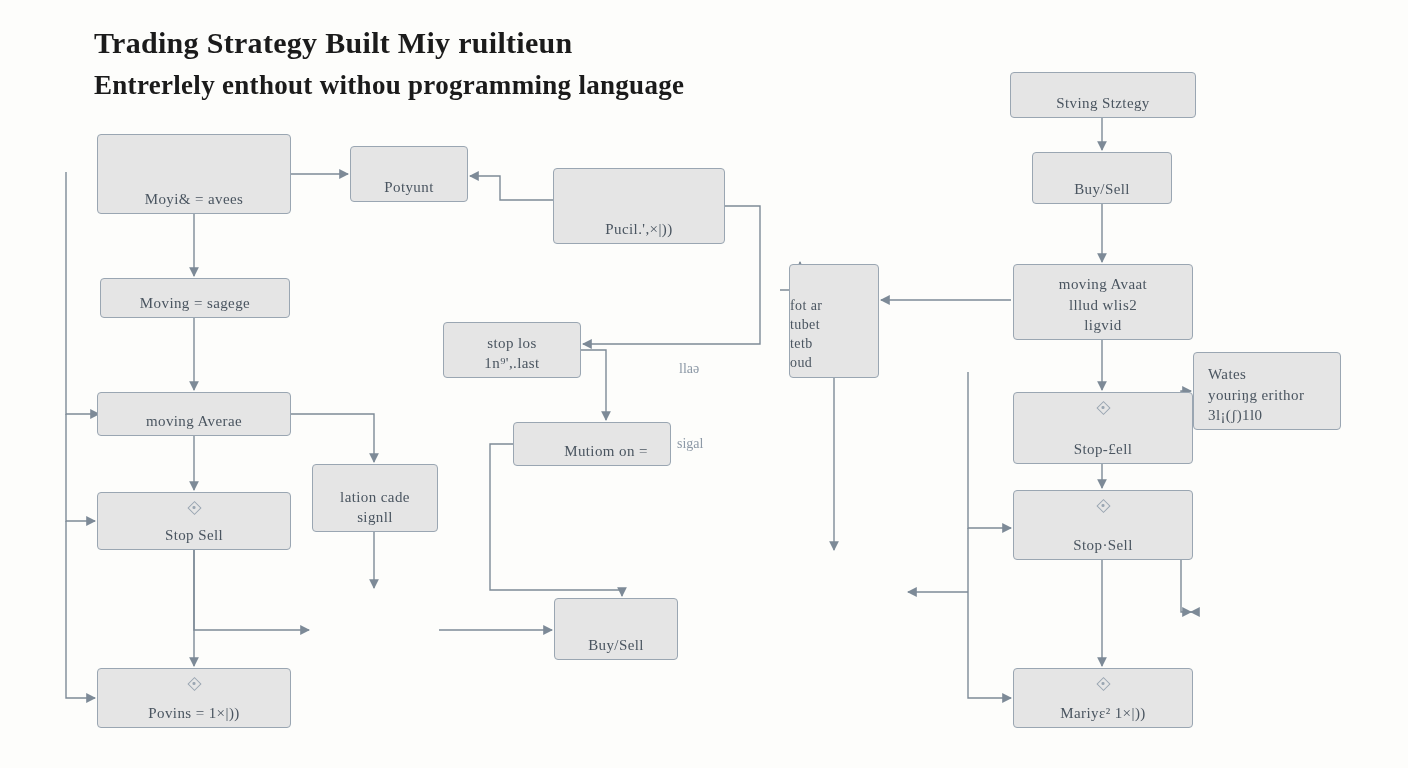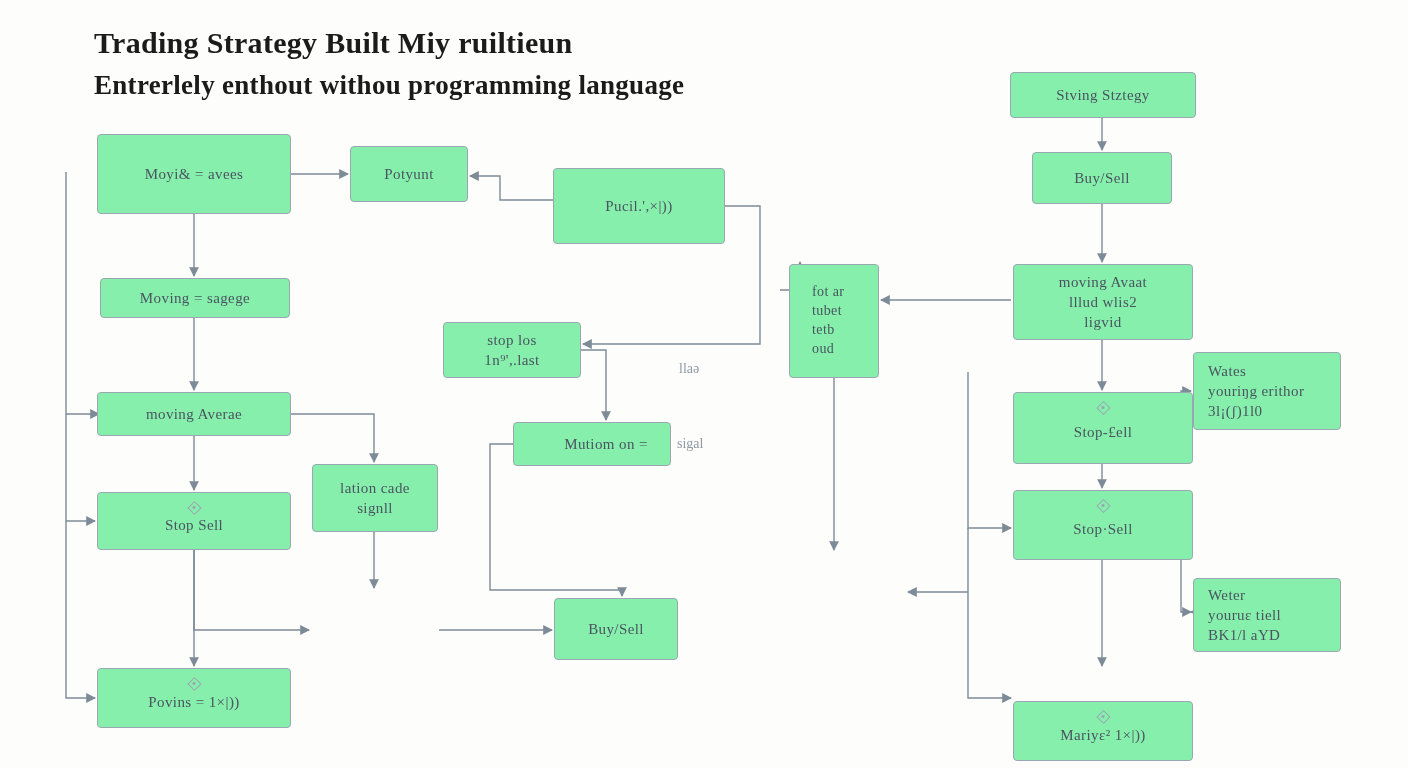--- a/index.html
+++ b/index.html
@@ -33,27 +33,27 @@
     left: 66px;
     top: 70px;
     font-size: 27px;
     letter-spacing: 0.3px;
   }
   .node {
     position: absolute;
     box-sizing: border-box;
     border: 1.5px solid #9aa6b2;
     border-radius: 4px;
-    background: #86efac;
+    background: #e5e5e5;
     color: #4a5560;
     font-family: "Liberation Serif", serif;
     font-size: 15px;
     line-height: 1.35;
     display: flex;
-    align-items: center;
+    align-items: flex-end;
     justify-content: center;
     text-align: center;
     padding: 4px 6px;
     letter-spacing: 0.4px;
   }
   .node .lines {
     display: block;
     width: 100%;
   }
   .node .lines span {
@@ -227,21 +227,21 @@
     <span class="lines">
       <span>stop los</span>
       <span>1n⁹',.last</span>
     </span>
   </div>
   <div class="node" style="left:513px; top:422px; width:158px; height:44px;padding-left:34px;">
     <span class="lines">
         <span>Mutiom on =</span>
       </span>
   </div>
-  <div class="node" style="left:789px; top:264px; width:90px; height:114px; font-size:14px; justify-content:flex-start; text-align:left; padding-left:22px;">
+  <div class="node" style="left:789px; top:264px; width:90px; height:114px; font-size:14px; justify-content:flex-start; text-align:left; padding-left:0;">
     <span class="lines">
       <span>fot ar</span>
       <span>tubet</span>
       <span>tetb</span>
       <span>oud</span>
     </span>
   </div>
   <div class="node" style="left:1010px; top:72px; width:186px; height:46px;">
     <span class="lines">
         <span>Stving Stztegy</span>
@@ -264,37 +264,30 @@
     <span class="lines">
         <span>Stop-£ell</span>
       </span>
   </div>
   <div class="node with-mark" style="left:1013px; top:490px; width:180px; height:70px;">
     <span class="diamond-mark"></span>
     <span class="lines">
         <span>Stop·Sell</span>
       </span>
   </div>
-  <div class="node with-mark" style="left:1013px; top:668px; width:180px; height:60px;margin-top:33px;">
+  <div class="node with-mark" style="left:1013px; top:668px; width:180px; height:60px;">
     <span class="diamond-mark"></span>
     <span class="lines">
         <span>Mariyɛ² 1×|))</span>
       </span>
   </div>
   <div class="node" style="left:1193px; top:352px; width:148px; height:78px; justify-content:flex-start; text-align:left; padding-left:14px;">
     <span class="lines">
       <span>Wates</span>
       <span>youriŋg erithor</span>
       <span>3l¡(ʃ)1l0</span>
     </span>
   </div>
-  <div class="node" style="left:1193px; top:578px; width:148px; height:74px; justify-content:flex-start; text-align:left; padding-left:14px;">
-    <span class="lines">
-      <span>Weter</span>
-      <span>youruɛ tiell</span>
-      <span>BK1/l aYD</span>
-    </span>
-  </div>
 
   <div class="edge-label" style="left:679px; top:361px;">llaə</div>
   <div class="edge-label" style="left:677px; top:436px;">sigal</div>
 
 </div>
 
 </body></html>

